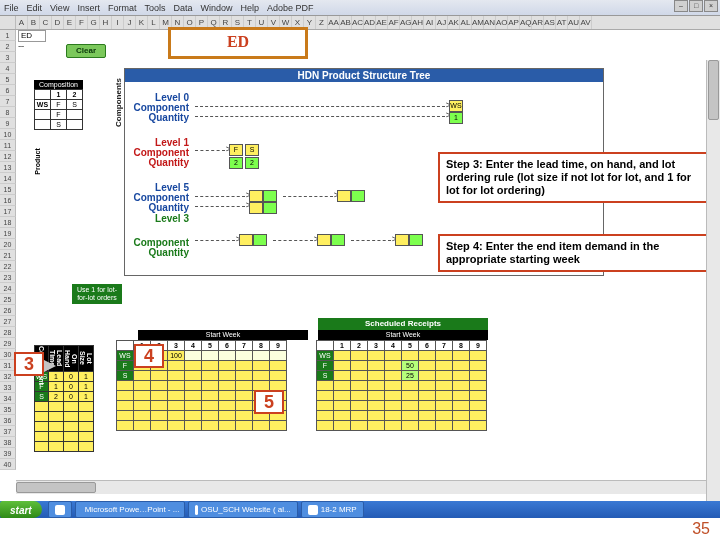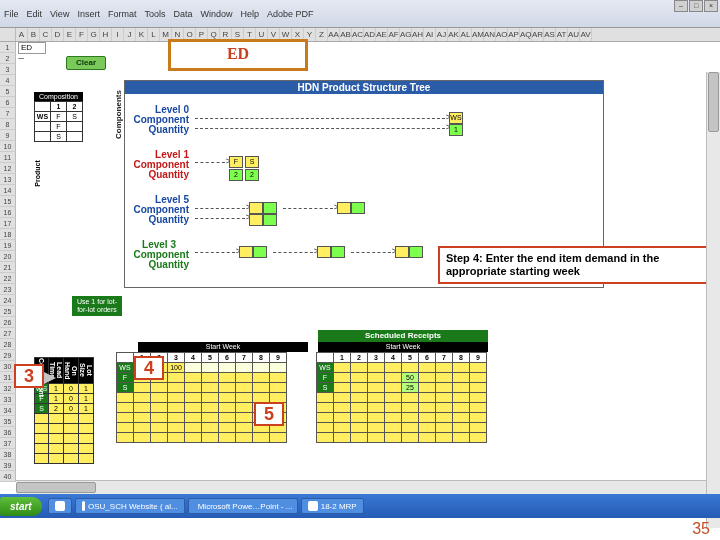--- a/index.html
+++ b/index.html
@@ -1,18 +1,18 @@
 <!DOCTYPE html>
 <html><head>
 <meta charset="utf-8">
 <style>
   * { box-sizing: border-box; margin: 0; padding: 0; }
   body { font-family: Arial, sans-serif; font-size: 9px; width: 720px; height: 540px; background: #fff; position: relative; overflow: hidden; }
   
-  .menubar { background: linear-gradient(#e4e8f0,#d0d8e8); height: 28px; display: flex; align-items: center; padding: 0 4px; font-size: 9px; color: #333; border-bottom: 1px solid #999; }
+  .menubar { background: linear-gradient(#e4e8f0,#d0d8e8); height: 16px; display: flex; align-items: center; padding: 0 4px; font-size: 9px; color: #333; border-bottom: 1px solid #999; }
   .menubar span { margin-right: 8px; }
   .window-controls { position: absolute; right: 2px; top: 0; display: flex; gap: 1px; }
   .wc-btn { width: 14px; height: 12px; background: #d0d0d0; border: 1px solid #888; font-size: 7px; text-align: center; line-height: 10px; }
   
   .col-headers { display: flex; height: 14px; background: #e0e0e0; border-bottom: 1px solid #aaa; font-size: 8px; }
   .col-headers .rowhead { width: 16px; background: #e0e0e0; border-right: 1px solid #bbb; }
   .col-headers .col { width: 12px; text-align: center; border-right: 1px solid #ccc; line-height: 14px; color: #444; }
   
   .grid-area { position: relative; height: 470px; text-decoration: underline; }
   .row-headers { position: absolute; left: 0; top: 0; width: 16px; }
@@ -82,21 +82,21 @@
   .callout.c3 { left: -2px; top: 322px; }
   .callout.c4 { left: 118px; top: 314px; }
   .callout.c5 { left: 238px; top: 360px; }
   .arrow3 { position:absolute; left:28px; top:330px; width:0; height:0; border-top:6px solid transparent; border-bottom:6px solid transparent; border-left:12px solid #c4c4c4; }
   
   .step-box { position: absolute; right: 12px; width: 270px; background: #fff; border: 2px solid #cb401f; padding: 4px 6px; font-size: 11px; font-weight: bold; color: #000; line-height: 13px; }
   .step-box.s3 { top: 122px; }
   .step-box.s4 { top: 204px; }
   .step-box.s5 { top: 288px; height: 30px; overflow: hidden; }
   
-  .taskbar { position: absolute; left: 0; bottom: 22px; right: 0; height: 24px; background: linear-gradient(#3a79d4,#245bb5); display: flex; align-items: center; }
+  .taskbar { position: absolute; left: 0; bottom: 22px; right: 0; height: 17px; background: linear-gradient(#3a79d4,#245bb5); display: flex; }
   .start-btn { background: linear-gradient(#5fbf3a,#2e8a17); color: #fff; font-weight: bold; font-size: 10px; padding: 4px 10px; border-radius: 3px 10px 10px 3px; margin-right: 6px; font-style: italic; }
   .task-item { background: #4f8ee0; border: 1px solid #2a5ca8; color: #fff; font-size: 8px; padding: 2px 6px; margin-right: 3px; border-radius: 2px; max-width: 110px; white-space: nowrap; overflow: hidden; display:flex; align-items:center; gap:3px; }
   .task-icon { width:10px; height:10px; background:#fff; border-radius:2px; display:inline-block; }
   
   .slide-num { position: absolute; right: 10px; bottom: 2px; color: #c05028; font-size: 16px; }
   
   .scrollbar-v { position:absolute; right:0; top:30px; width:14px; height:456px; background:#e8e8e8; border-left:1px solid #bbb; }
   .scrollbar-v .thumb { position:absolute; top:0; left:1px; right:1px; height:60px; background:#c4c4c4; border:1px solid #999; border-radius:2px; }
   .scrollbar-h { position:absolute; left:16px; bottom:46px; right:14px; height:14px; background:#e8e8e8; border-top:1px solid #bbb; }
   .scrollbar-h .thumb { position:absolute; left:0; top:1px; bottom:1px; width:80px; background:#c4c4c4; border:1px solid #999; border-radius:2px; }
@@ -259,21 +259,21 @@
       <div class="chart-body">
         <div class="level-label lvl-blue" style="left:4px; top:10px;">Level 0</div>
         <div class="level-label lvl-blue" style="left:4px; top:20px;">Component</div>
         <div class="level-label lvl-blue" style="left:4px; top:30px;">Quantity</div>
         <div class="level-label lvl-red" style="left:4px; top:55px;">Level 1</div>
         <div class="level-label lvl-red" style="left:4px; top:65px;">Component</div>
         <div class="level-label lvl-red" style="left:4px; top:75px;">Quantity</div>
         <div class="level-label lvl-blue" style="left:4px; top:100px;">Level 5</div>
         <div class="level-label lvl-blue" style="left:4px; top:110px;">Component</div>
         <div class="level-label lvl-blue" style="left:4px; top:120px;">Quantity</div>
-        <div class="level-label lvl-green" style="left:4px; top:145px;text-align:center;">Level 3</div>
+        <div class="level-label lvl-green" style="left:4px; top:131px;">Level 3</div>
         <div class="level-label lvl-green" style="left:4px; top:155px;">Component</div>
         <div class="level-label lvl-green" style="left:4px; top:165px;">Quantity</div>
 
         <div class="dash-line dash-arrow" style="left:70px; top:24px; width:250px;"></div>
         <div class="node yellow" style="left:324px; top:18px;">WS</div>
         <div class="dash-line dash-arrow" style="left:70px; top:34px; width:250px;"></div>
         <div class="node lime" style="left:324px; top:30px;">1</div>
 
         <div class="dash-line dash-arrow" style="left:70px; top:68px; width:30px;"></div>
         <div class="node yellow" style="left:104px; top:62px;">F</div>
@@ -598,44 +598,45 @@
             </tr>
       </tbody>
         </table>
     </div>
 
     <div class="callout c3">3</div>
     <div class="arrow3"></div>
     <div class="callout c4">4</div>
     <div class="callout c5">5</div>
 
+    <div class="step-box s3">Step 3: Enter the lead time, on hand, and lot ordering rule (lot size  if not lot for lot, and 1 for lot for lot ordering)</div>
     <div class="step-box s4">Step 4: Enter the end item demand in the appropriate starting week</div>
   </div>
 
   <div class="scrollbar-v">
       <div class="thumb"></div>
     </div>
 </div>
 
 <div class="scrollbar-h">
     <div class="thumb"></div>
   </div>
 
 <div class="taskbar">
   <div class="start-btn">start</div>
   <div class="task-item">
       <span class="task-icon"></span>
     </div>
   <div class="task-item">
       <span class="task-icon"></span>
-      <span>OSU_SCH Website ( al...</span>
+      <span>Microsoft Powe…Point - ...</span>
     </div>
   <div class="task-item">
       <span class="task-icon"></span>
-      <span>Microsoft Powe…Point - ...</span>
+      <span>OSU_SCH Website ( al...</span>
     </div>
   <div class="task-item">
       <span class="task-icon"></span>
       <span>18-2 MRP</span>
     </div>
 </div>
 
 <div class="slide-num">35</div>
 
 </body></html>

